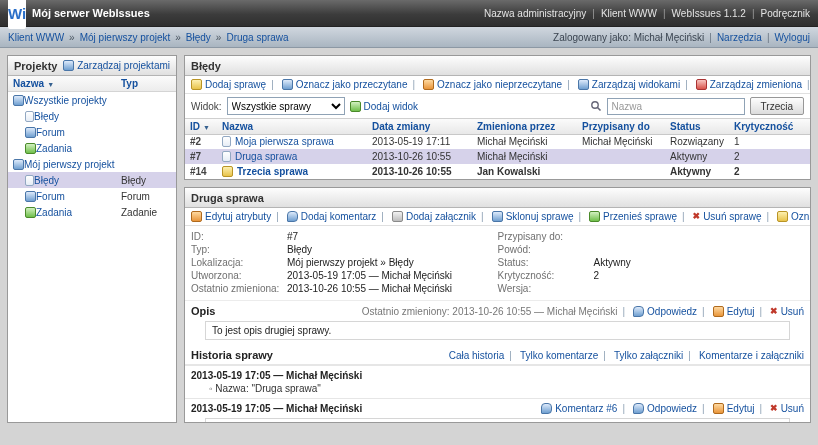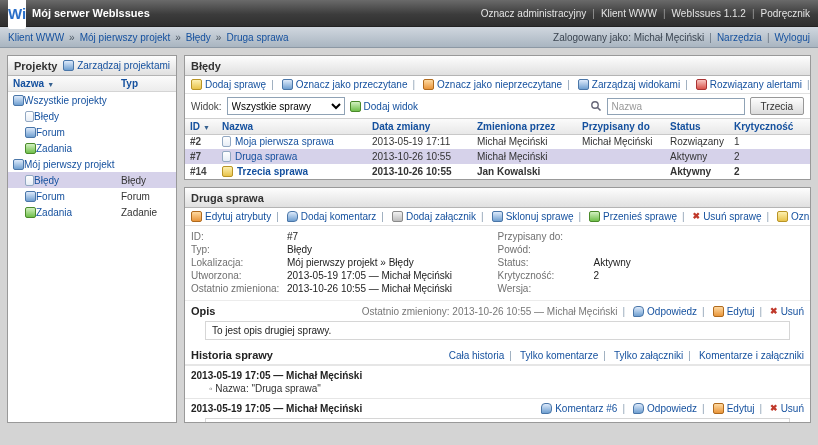--- a/index.html
+++ b/index.html
@@ -131,21 +131,21 @@
 <body>
 
 <div class="app">
 
   <header class="topbar">
     <div class="topbar-left">
       <span class="logo">Wi</span>
       <span class="app-title">Mój serwer WebIssues</span>
     </div>
     <nav class="topbar-links">
-      <a>Oznacz administracyjny</a>
+      <a>Nazwa administracyjny</a>
       <a>Klient WWW</a>
       <a>WebIssues 1.1.2</a>
       <a>Podręcznik</a>
     </nav>
   </header>
 
   <div class="breadcrumb-bar">
     <nav class="breadcrumb">
       <a>Klient WWW</a>
       <a>Mój pierwszy projekt</a>
@@ -253,21 +253,21 @@
           <span class="tb-item">
               <span class="ic o"></span>
               <a>Oznacz jako nieprzeczytane</a>
             </span>
           <span class="tb-item">
               <span class="ic b"></span>
               <a>Zarządzaj widokami</a>
             </span>
           <span class="tb-item">
               <span class="ic r"></span>
-              <a>Rozwiązany alertami</a>
+              <a>Zarządzaj zmieniona</a>
             </span>
           <span class="tb-item">
               <span class="ic g"></span>
             </span>
         </div>
         <div class="filter-row">
           <span class="filter-label">Widok:</span>
           <select class="view-select">
             <option>Wszystkie sprawy</option>
           </select>

